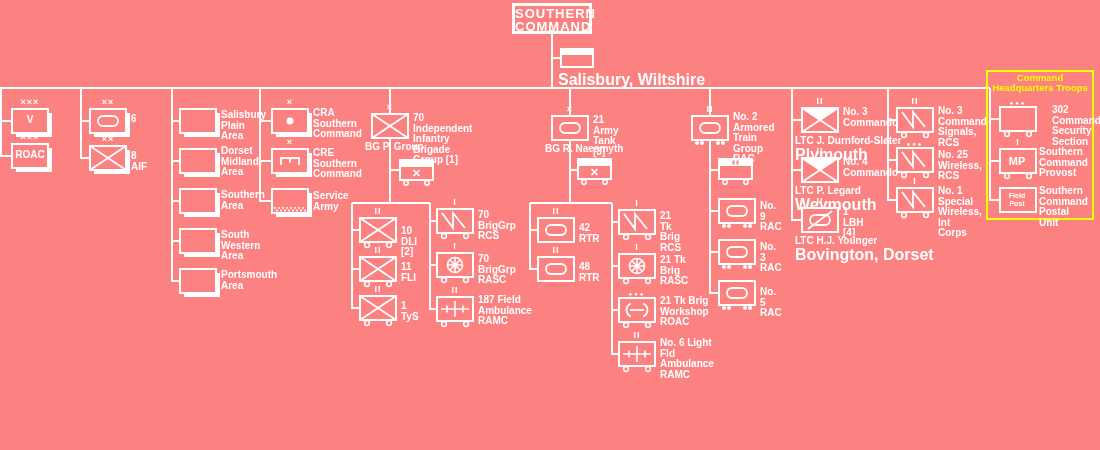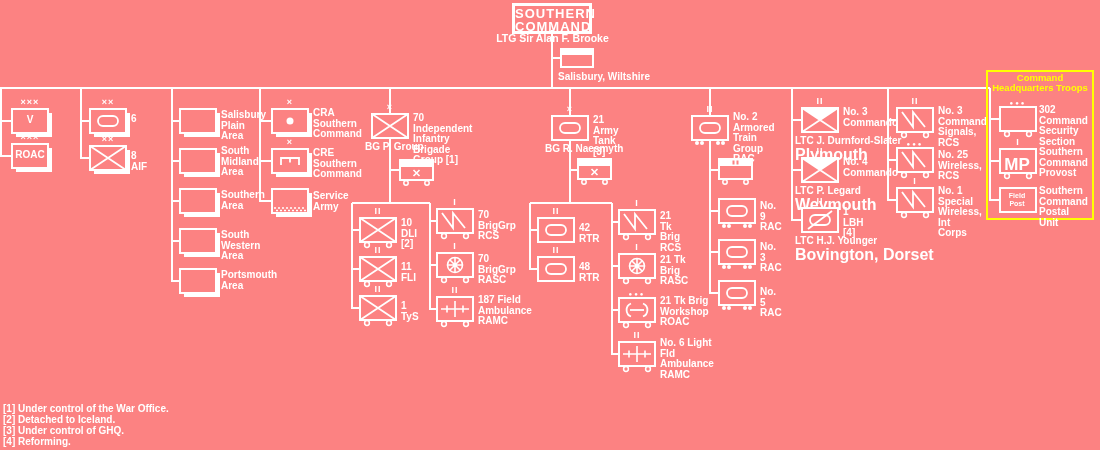--- a/index.html
+++ b/index.html
@@ -17,21 +17,21 @@
        white-space:pre-line}
   .cv{position:absolute;left:-1px;top:5px;width:38px;text-align:center;font-size:10px;line-height:11px}
   .cm{position:absolute;left:-7px;top:27px;font-size:10px;white-space:nowrap}
   .loc{position:absolute;left:-7px;top:38px;font-size:16px;white-space:nowrap}
   .inbx{position:absolute;left:-1px;width:36px;text-align:center}
   #sc-box{position:absolute;left:512px;top:3px;width:74px;height:24px;border:3px solid #fff;
           text-align:center;font-size:13px;line-height:13px;letter-spacing:1px;padding-top:1px;white-space:pre-line}
   #sc-cmdr{position:absolute;left:470px;top:32px;width:165px;text-align:center;font-size:10.5px;white-space:nowrap}
   #hq-box{position:absolute;left:560px;top:48px;width:30px;height:16px;border:2px solid #fff}
   #hq-box .bar{position:absolute;left:0;top:0;width:30px;height:5px;background:#fff}
-  #hq-loc{position:absolute;left:558px;top:71px;font-size:10px;white-space:nowrap}
+  #hq-loc{position:absolute;left:558px;top:71px;font-size:16px;white-space:nowrap}
   #cht{position:absolute;left:986px;top:70px;width:104px;height:146px;border:2px solid #FFFF00}
   #cht-title{position:absolute;left:986px;top:73px;width:108px;text-align:center;color:#FFFF00;
              font-size:9.5px;line-height:10px;white-space:pre-line}
   #footnotes{position:absolute;left:3px;top:403px;font-size:10px;line-height:11px;white-space:pre-line}
 </style>
 </head>
 <body>
 
 <div id="chart">
 
@@ -96,21 +96,20 @@
     M530,203 H612 M530,203 V270 M530,230 H538 M530,269 H538
     M612,203 V355 M612,222 H619 M612,266 H619 M612,310 H619 M612,354 H619
     M710,88 V116 M710,140 V294 M710,170 H719 M710,211 H719 M710,252 H719 M710,293 H719
     M792,88 V221 M792,120 H802 M792,170 H802 M792,220 H802
     M888,88 V201 M888,120 H897 M888,160 H897 M888,200 H897
     M990,88 V201 M990,119 H1000 M990,161 H1000 M990,200 H1000"></path>
 </svg>
 
 <div id="sc-box">SOUTHERN
 COMMAND</div>
-<div id="sc-cmdr">LTG  Sir Alan F. Brooke</div>
 <div id="hq-box">
       <div class="bar"></div>
     </div>
 <div id="hq-loc">Salisbury, Wiltshire</div>
 
 <div class="u" style="left:12px;top:109px">
   <div class="ech">×××</div>
   <svg class="sym" width="42" height="34">
         <use href="#sh"></use>
         <use href="#bx"></use>
@@ -151,21 +150,21 @@
         <use href="#bx"></use>
       </svg>
   <div class="lbl" style="top:1px">Salisbury
 Plain Area</div>
 </div>
 <div class="u" style="left:180px;top:149px">
   <svg class="sym" width="42" height="34">
         <use href="#sh"></use>
         <use href="#bx"></use>
       </svg>
-  <div class="lbl" style="top:-3px">South
+  <div class="lbl" style="top:-3px">Dorset
 Midland
 Area</div>
 </div>
 <div class="u" style="left:180px;top:189px">
   <svg class="sym" width="42" height="34">
         <use href="#sh"></use>
         <use href="#bx"></use>
       </svg>
   <div class="lbl" style="top:1px">Southern
 Area</div>
@@ -237,21 +236,21 @@
         <use href="#hqw"></use>
       </svg>
 </div>
 <div class="u" style="left:360px;top:218px">
   <div class="ech">II</div>
   <svg class="sym" width="42" height="34">
         <use href="#bx"></use>
         <use href="#inf"></use>
         <use href="#wh"></use>
       </svg>
-  <div class="lbl" style="top:0">10 DLI
+  <div class="lbl" style="top:8px">10 DLI
 [2]</div>
 </div>
 <div class="u" style="left:360px;top:257px">
   <div class="ech">II</div>
   <svg class="sym" width="42" height="34">
         <use href="#bx"></use>
         <use href="#inf"></use>
         <use href="#wh"></use>
       </svg>
   <div class="lbl" style="top:5px">11 FLI</div>
@@ -492,44 +491,40 @@
 <div id="cht"></div>
 <div id="cht-title">Command
 Headquarters Troops</div>
 
 <div class="u" style="left:1000px;top:107px">
   <div class="ech d">●●●</div>
   <svg class="sym" width="42" height="34">
         <use href="#bx"></use>
         <use href="#wh"></use>
       </svg>
-  <div class="lbl" style="left:39px;top:-2px">302 Command
+  <div class="lbl" style="left:52px;top:-2px">302 Command
 Security
 Section</div>
 </div>
 <div class="u" style="left:1000px;top:149px">
   <div class="ech">I</div>
   <svg class="sym" width="42" height="34">
         <use href="#bx"></use>
         <use href="#wh"></use>
       </svg>
-  <span class="inbx" style="top:6px;font-size:17px">MP</span>
+  <span class="inbx" style="top:6px;font-size:11px">MP</span>
   <div class="lbl" style="left:39px;top:-2px">Southern
 Command
 Provost</div>
 </div>
 <div class="u" style="left:1000px;top:188px">
   <svg class="sym" width="42" height="34">
         <use href="#bx"></use>
       </svg>
   <span class="inbx" style="top:4px;font-size:7px;line-height:8px;white-space:pre-line">Field
 Post</span>
   <div class="lbl" style="left:39px;top:-2px">Southern
 Command
 Postal Unit</div>
 </div>
 
-<div id="footnotes">[1] Under control of the War Office.
-[2] Detached to Iceland.
-[3] Under control of GHQ.
-[4] Reforming.</div>
 
 </div>
 
 </body></html>

